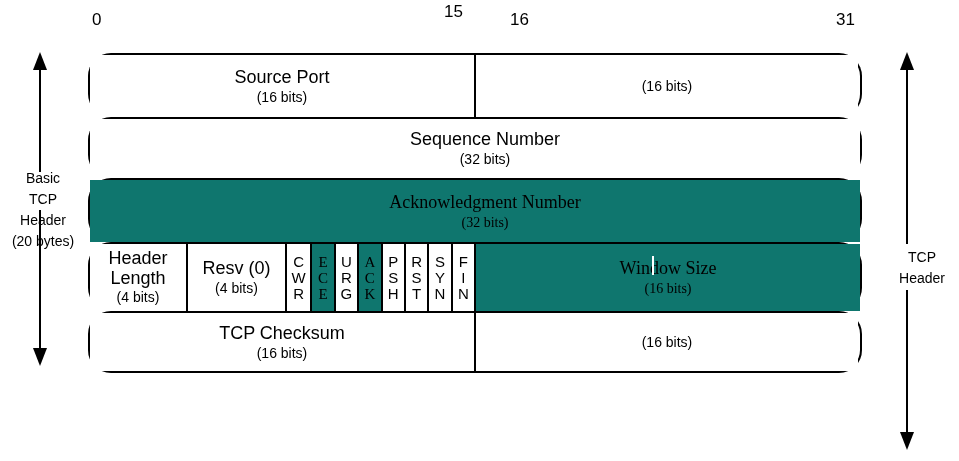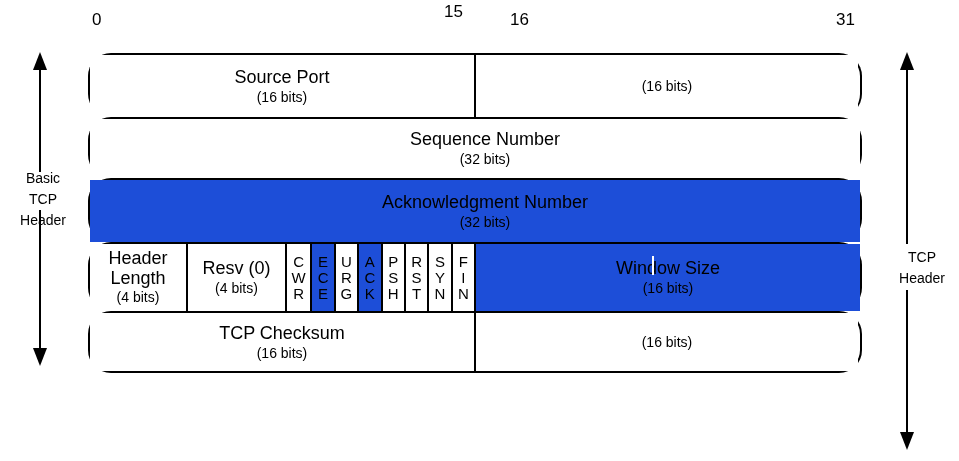--- a/index.html
+++ b/index.html
@@ -84,21 +84,21 @@
   .cell .fname {
     font-size: 18px;
     line-height: 22px;
     white-space: nowrap;
   }
   .cell .fsize {
     font-size: 14px;
     line-height: 19px;
     white-space: nowrap;
   }
-  .gray { background: #1d4ed8; }
+  .gray { background: #0f766e; font-family: Liberation Serif, serif; }
   .white { background: #ffffff; }
 
   
   .r-ports  { height: 64px; }
   .r-seq    { height: 61px; }
   .r-ack    { height: 64px; }
   .r-flags  { height: 69px; }
   .r-cksum  { height: 62px; }
   .r-opts   { height: 77px; }
 
@@ -161,20 +161,21 @@
     <line x1="12" y1="14" x2="12" y2="120" stroke="#000" stroke-width="2"></line>
     <polygon points="12,0 5,18 19,18" fill="#000"></polygon>
     <line x1="12" y1="158" x2="12" y2="300" stroke="#000" stroke-width="2"></line>
     <polygon points="12,314 5,296 19,296" fill="#000"></polygon>
   </svg>
 
   <div class="side-label" id="left-label">
     <div>Basic</div>
     <div>TCP</div>
     <div>Header</div>
+    <div>(20 bytes)</div>
   </div>
 
   <svg class="arrow-svg" id="right-arrow" width="24" height="400" viewBox="0 0 24 400">
     <line x1="12" y1="14" x2="12" y2="192" stroke="#000" stroke-width="2"></line>
     <polygon points="12,0 5,18 19,18" fill="#000"></polygon>
     <line x1="12" y1="238" x2="12" y2="384" stroke="#000" stroke-width="2"></line>
     <polygon points="12,398 5,380 19,380" fill="#000"></polygon>
   </svg>
 
   <div class="side-label" id="right-label">

